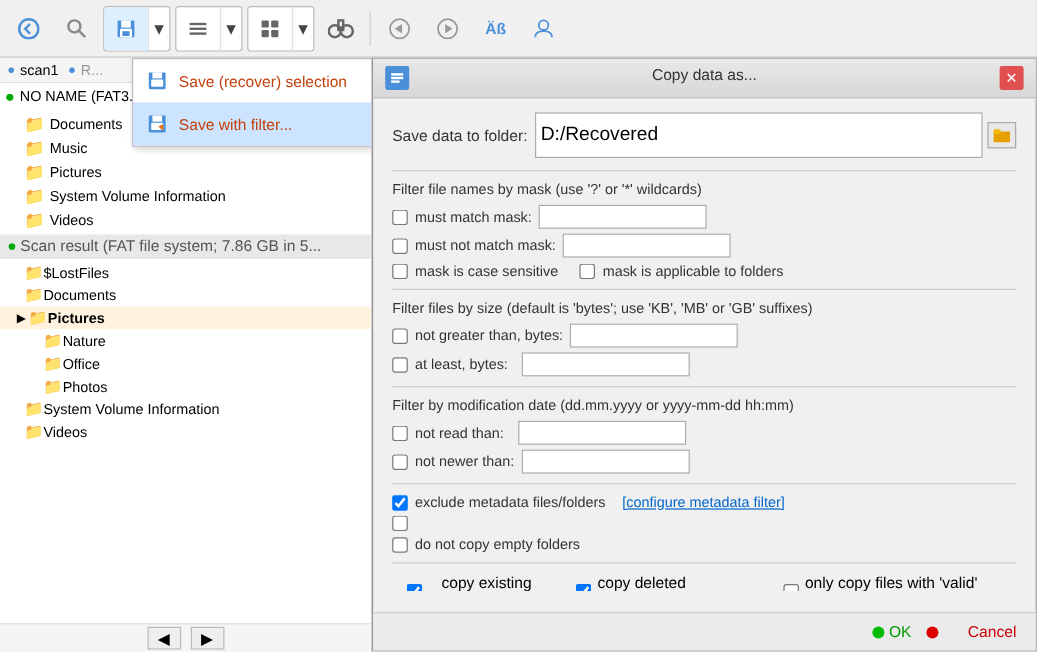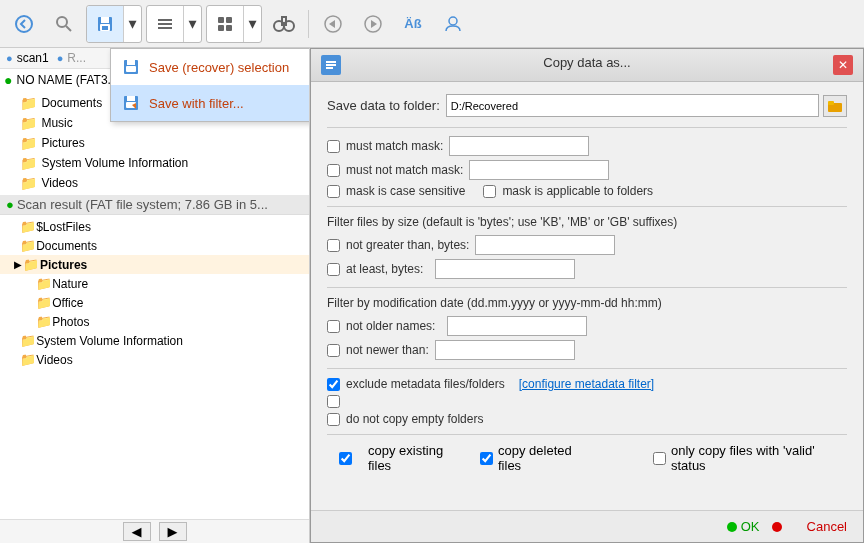--- a/index.html
+++ b/index.html
@@ -158,22 +158,22 @@
     .form-row {
       display: flex;
       align-items: center;
       margin-bottom: 10px;
     }
     .form-label { color: #333; white-space: nowrap; }
     .form-input {
       border: 1px solid #aaa;
       background: #fff;
       padding: 2px 4px;
-      font-size: 11px;
-      height: 23px;
+      font-size: 16px;
+      height: 38px;
     }
     .form-input-wide { flex: 1; margin: 0 4px; }
     .folder-browse-btn {
       width: 24px; height: 22px;
       border: 1px solid #aaa;
       background: #e8e8e8;
       cursor: pointer;
       display: flex; align-items: center; justify-content: center;
       font-size: 12px;
     }
@@ -459,20 +459,21 @@
           <button class="folder-browse-btn">
             <svg width="14" height="12" viewBox="0 0 14 12">
                 <rect x="0" y="3" width="14" height="9" rx="1" fill="#e8a000"></rect>
                 <rect x="0" y="1" width="6" height="4" rx="1" fill="#f0b800"></rect>
               </svg>
           </button>
         </div>
 
         <hr class="divider-line">
 
+        <div class="section-title">Filter file names by mask (use '?' or '*' wildcards)</div>
 
         <div class="checkbox-row">
           <input type="checkbox" id="chk1" style="">
           <label for="chk1">must match mask:</label>
           <input type="text" class="text-input" style="">
         </div>
         <div class="checkbox-row">
           <input type="checkbox" id="chk2" style="">
           <label for="chk2">must not match mask:</label>
           <input type="text" class="text-input" style="">
@@ -498,21 +499,21 @@
           <label for="chk5">at least, bytes:</label>
           <input type="text" class="text-input" style="margin-left: 6px;">
         </div>
 
         <hr class="divider-line">
 
         <div class="section-title">Filter by modification date (dd.mm.yyyy or yyyy-mm-dd hh:mm)</div>
 
         <div class="checkbox-row">
           <input type="checkbox" id="chk7" style="">
-          <label for="chk7">not older names:</label>
+          <label for="chk7">not read than:</label>
           <input type="text" class="text-input" style="margin-left: 6px;">
         </div>
         <div class="checkbox-row">
           <input type="checkbox" id="chk8" style="">
           <label for="chk8">not newer than:</label>
           <input type="text" class="text-input" style="">
         </div>
 
         <hr class="divider-line">
 

